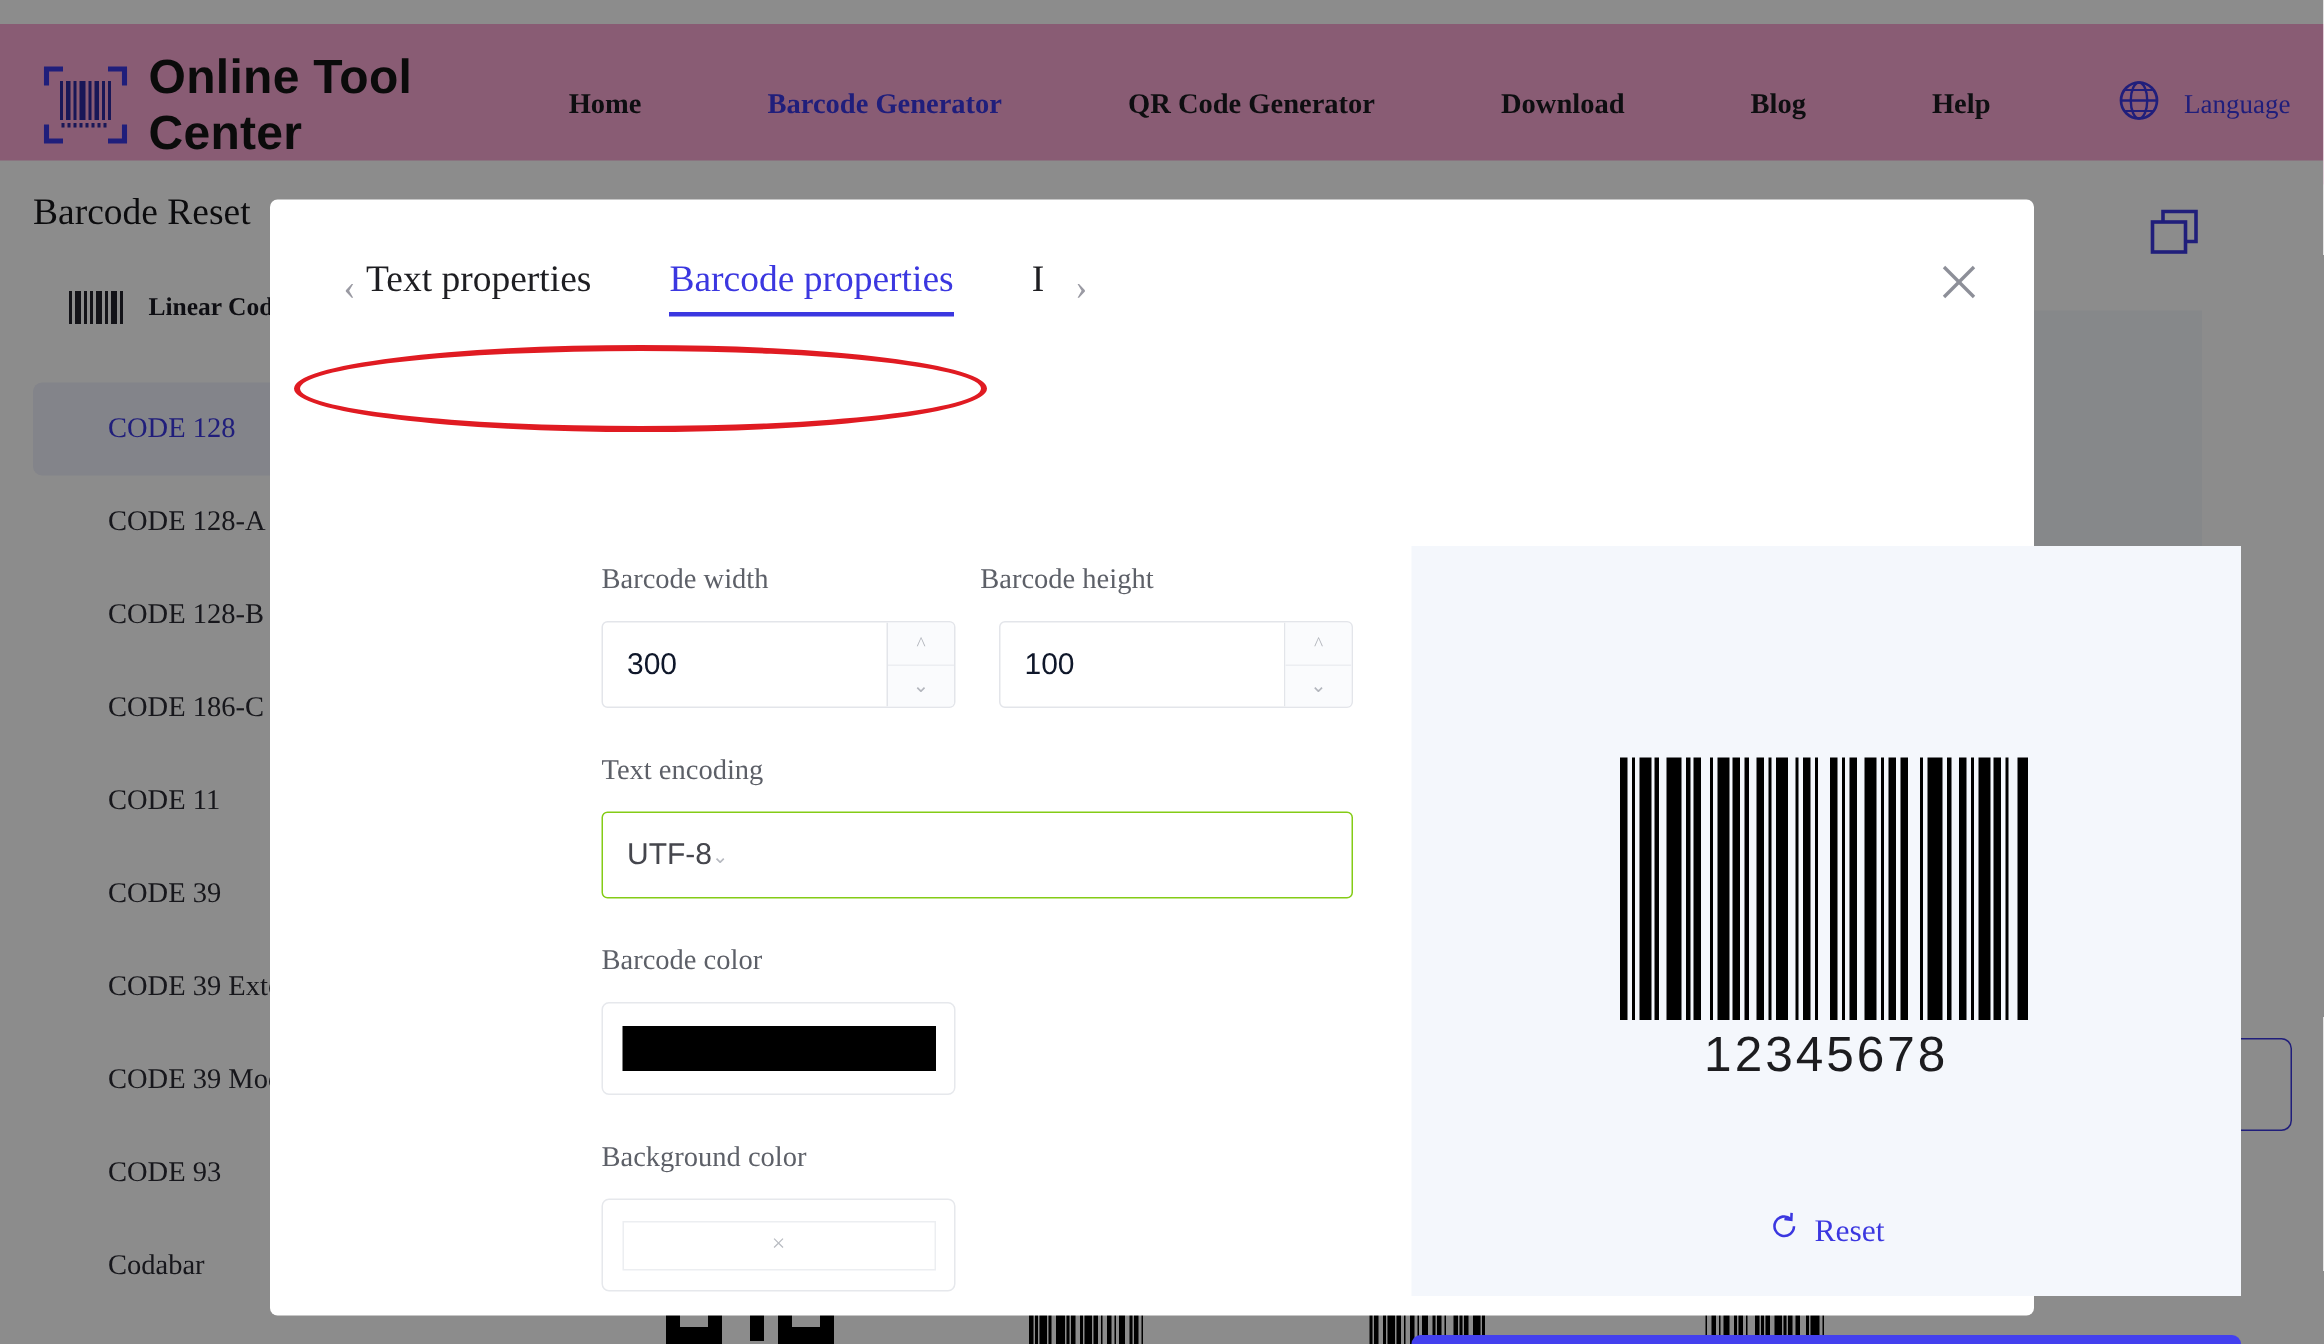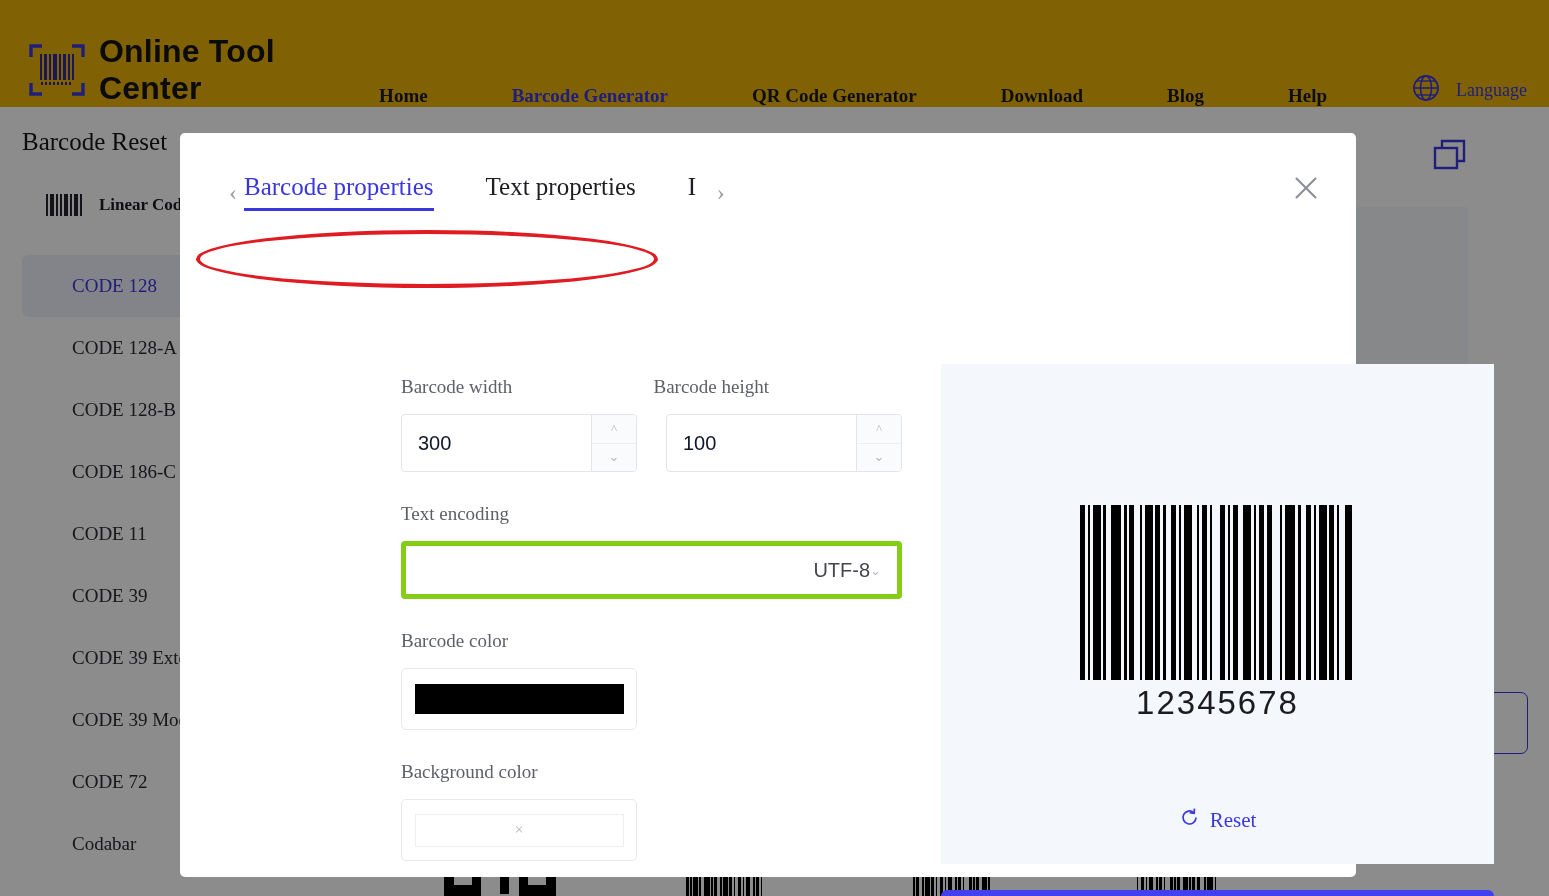--- a/index.html
+++ b/index.html
@@ -10,23 +10,23 @@
     background: #ffffff;
   }
 
   #page { position: relative; width: 1549px; height: 896px; }
 
   
   #bg-page { position: absolute; inset: 0; background: #ffffff; }
 
   
   .site-header {
-    position: absolute; top: 0; left: 0; width: 1549px; height: 107px;
-    background: #eab308;
-    display: flex; align-items: flex-end;
+    position: absolute; top: 16px; left: 0; width: 1549px; height: 107px;
+    background: #f9a8d4;
+    display: flex; align-items: center;
   }
   .logo-wrap { display: flex; align-items: center; margin-left: 25px; }
   .logo-mark { width: 64px; height: 62px; position: relative; }
   .logo-text {
     font-size: 32px; font-weight: 700; color: #141414;
     margin-left: 10px; letter-spacing: .2px;
     font-family: "Liberation Sans", sans-serif;
   }
   .nav { display: flex; align-items: center; margin-left: 90px; flex: 1; }
   .nav-item {
@@ -131,24 +131,24 @@
     font-size: 20px; color: #0f172a; font-family: "Liberation Sans", sans-serif;
   }
   .spin { width: 45px; border-left: 1px solid #e3e5ea; display: flex; flex-direction: column; }
   .spin .sbtn {
     flex: 1; display: flex; align-items: center; justify-content: center;
     color: #b3b6bd; font-size: 13px; cursor: pointer; background: #fafbfd;
   }
   .spin .sbtn:first-child { border-bottom: 1px solid #eceef2; }
 
   .select-box {
-    width: 501px; height: 58px; border: 5px solid #84cc16; border-radius: 4px;
+    width: 501px; height: 58px; border: 1px solid #84cc16; border-radius: 4px;
     display: flex; align-items: center; padding: 0 16px; background: #fff;
     font-size: 20px; color: #45464d; font-family: "Liberation Sans", sans-serif;
-    justify-content: flex-end; cursor: pointer;
+    justify-content: flex-start; cursor: pointer;
   }
   .select-box .chev { color: #b6b9c0; font-size: 13px; }
 
   .color-box {
     width: 236px; height: 62px; border: 1px solid #e6e8ec; border-radius: 5px;
     display: flex; align-items: center; justify-content: center; cursor: pointer; background:#fff;
   }
   .swatch { width: 209px; height: 30px; background: #000000; }
   .swatch-empty {
     width: 209px; height: 33px; border: 1px solid #eceef1; background: #fff;
@@ -266,21 +266,21 @@
 
       <div class="side-list">
         <div class="side-item selected">CODE 128</div>
         <div class="side-item">CODE 128-A</div>
         <div class="side-item">CODE 128-B</div>
         <div class="side-item">CODE 186-C</div>
         <div class="side-item">CODE 11</div>
         <div class="side-item">CODE 39</div>
         <div class="side-item">CODE 39 Extended</div>
         <div class="side-item">CODE 39 Mod 43</div>
-        <div class="side-item">CODE 72</div>
+        <div class="side-item">CODE 93</div>
         <div class="side-item">Codabar</div>
       </div>
 
       <div class="bg-card">
         <span class="bg-copy-icon">
           <svg width="38" height="38" viewBox="0 0 38 38">
             <rect x="3" y="11" width="22" height="20" fill="none" stroke="#3b37e0" stroke-width="2.4"></rect>
             <path d="M10 11 L10 4 L32 4 L32 24 L25 24" fill="none" stroke="#3b37e0" stroke-width="2.4"></path>
           </svg>
         </span>
@@ -513,22 +513,22 @@
 
     <span class="modal-close">
       <svg width="26" height="26" viewBox="0 0 26 26">
         <line x1="3" y1="3" x2="23" y2="23" stroke="#8d8f98" stroke-width="2.2"></line>
         <line x1="23" y1="3" x2="3" y2="23" stroke="#8d8f98" stroke-width="2.2"></line>
       </svg>
     </span>
 
     <div class="tabs">
       <span class="tab-arrow">‹</span>
+      <div class="tab">Text properties</div>
       <div class="tab active">Barcode properties</div>
-      <div class="tab">Text properties</div>
       <div class="tab clipped">I</div>
       <span class="tab-arrow">›</span>
     </div>
 
     <div class="form-col">
 
       <div class="labels-row">
         <div class="field-label">Barcode width</div>
         <div class="field-label">Barcode height</div>
       </div>

